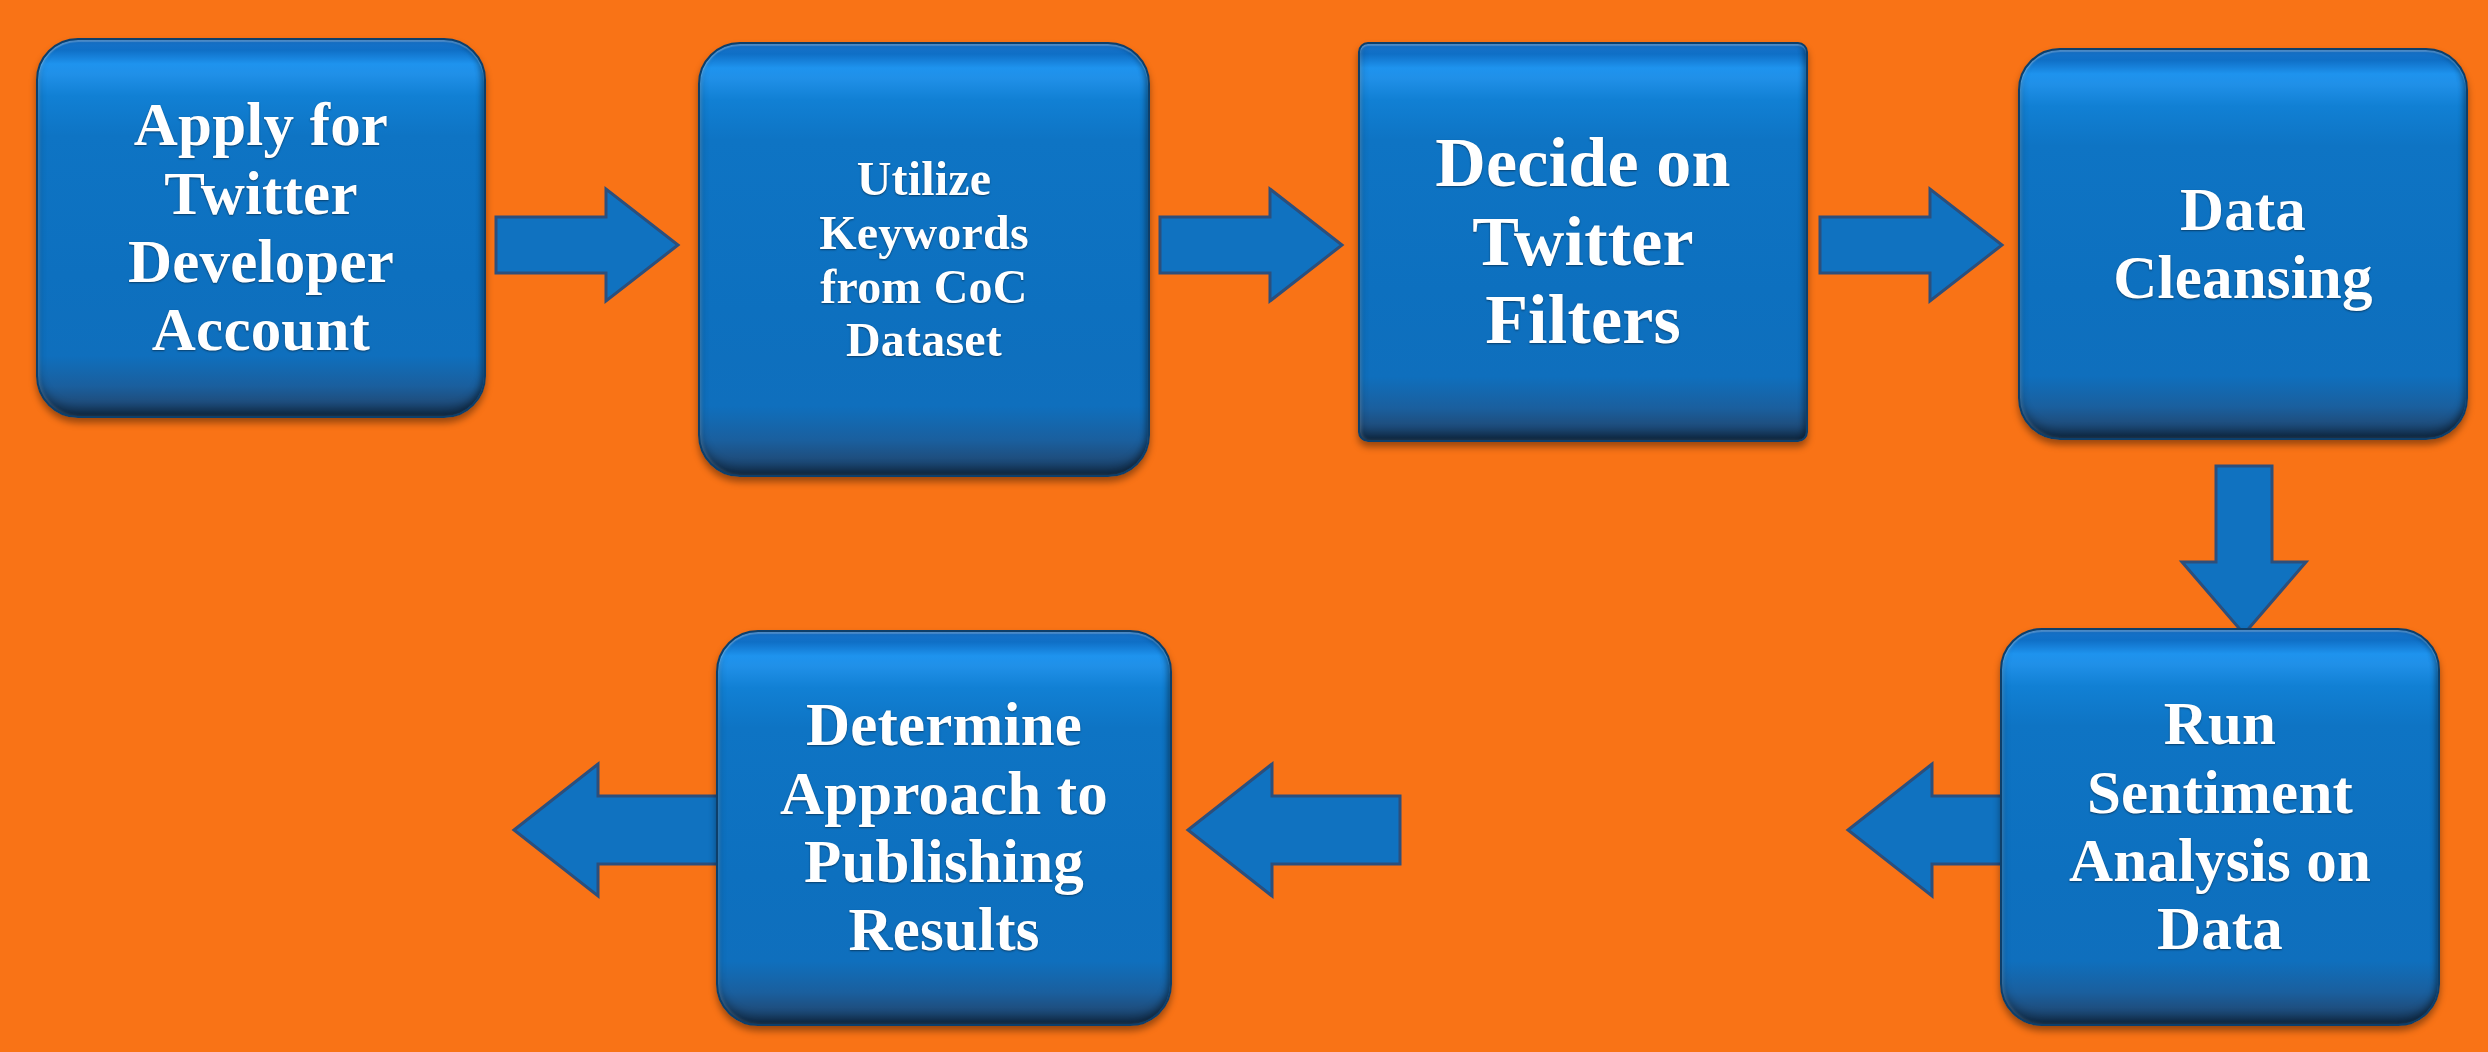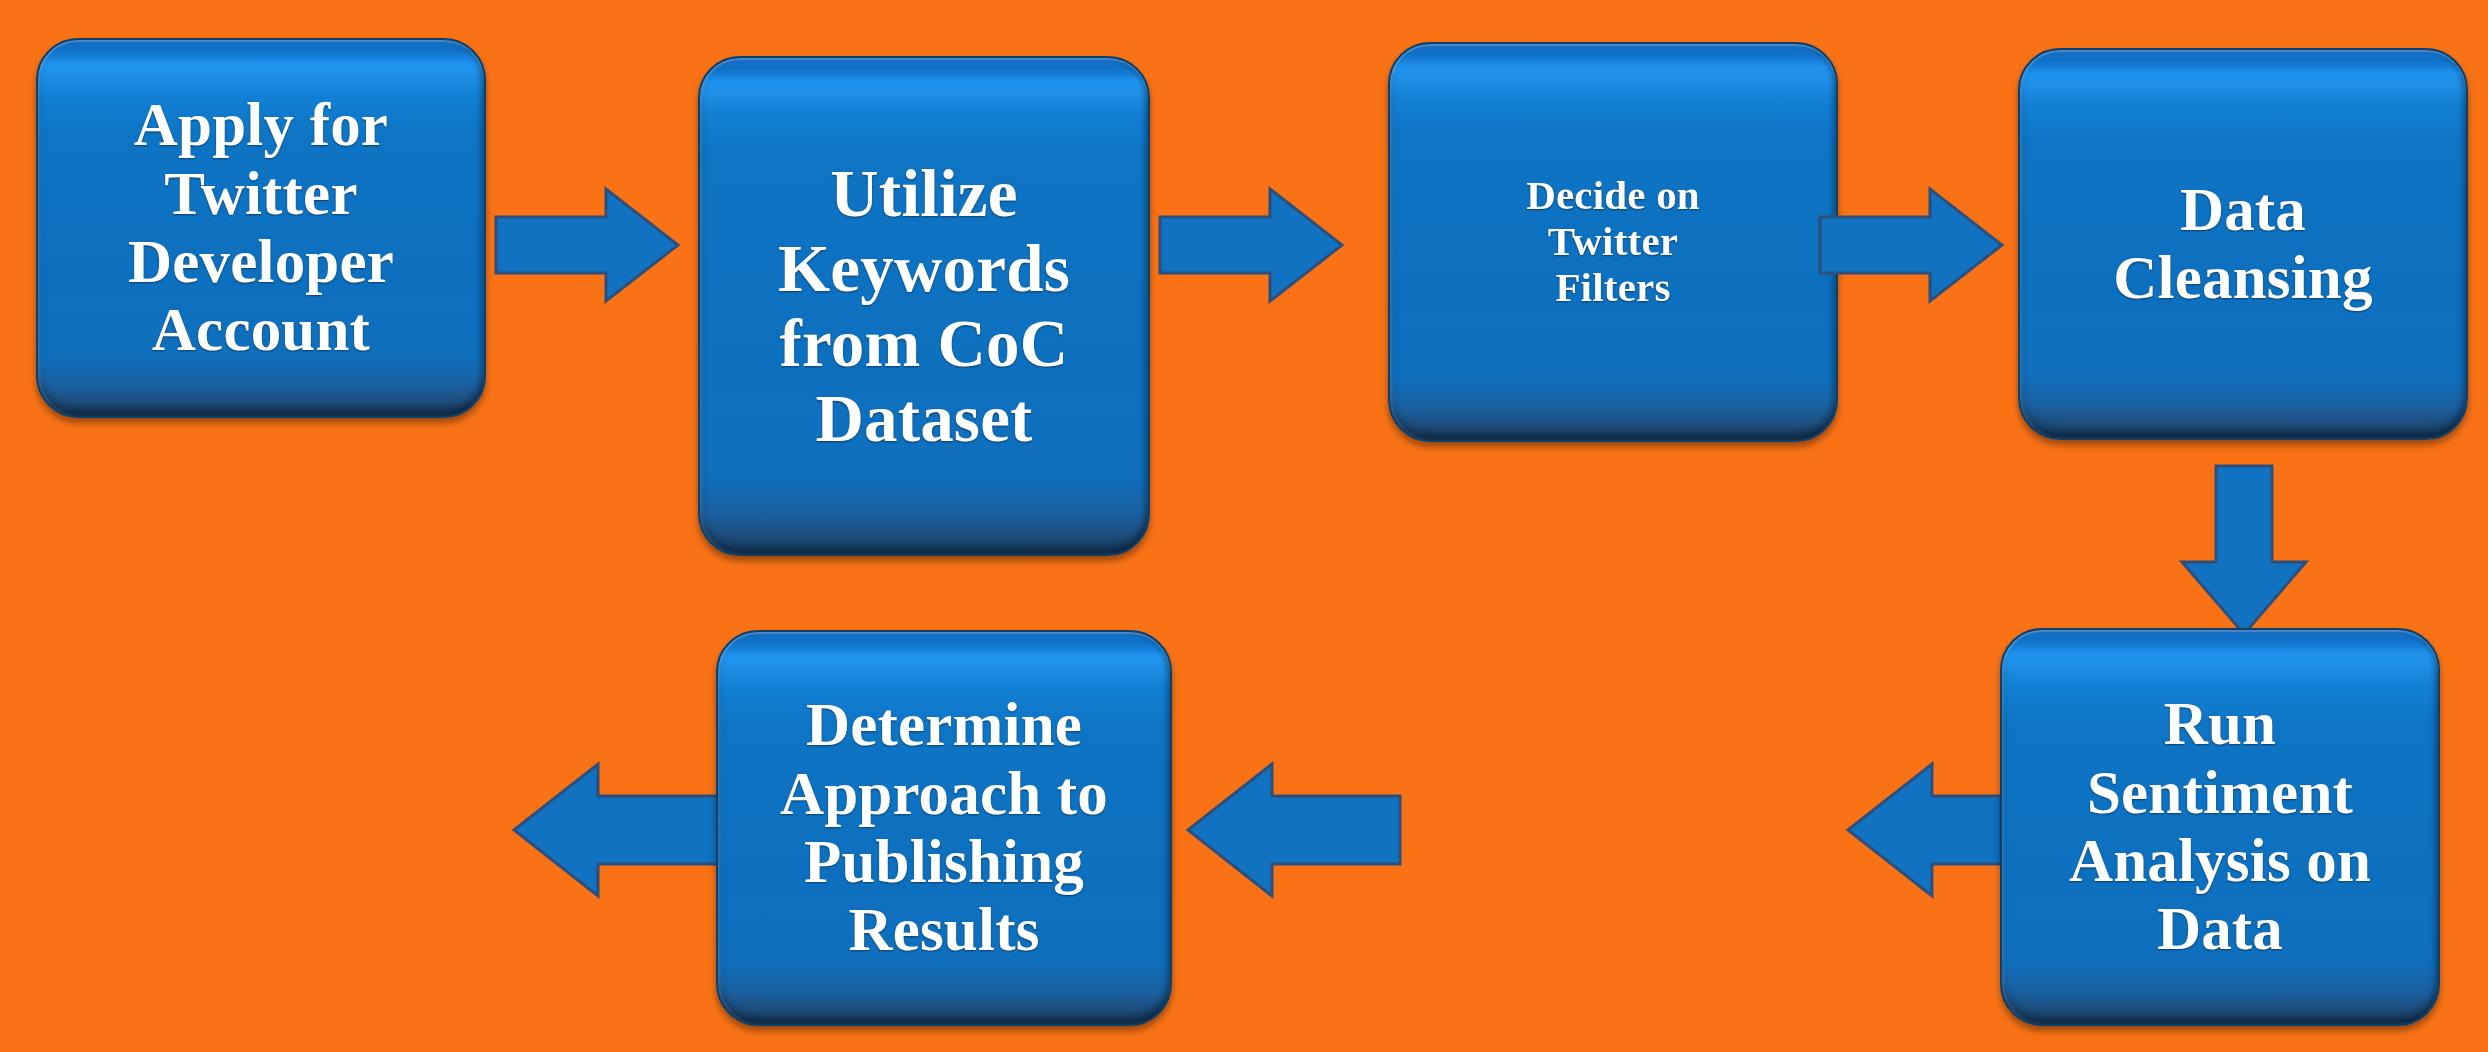--- a/index.html
+++ b/index.html
@@ -82,34 +82,34 @@
 Developer
 Account</span>
   </div>
 
   <div class="arrow" style="left:494px; top:185px; width:186px; height:120px;">
     <svg width="186" height="120" viewBox="0 0 186 120" aria-hidden="true">
       <polygon class="arrow-body" points="2,32 112,32 112,4 184,60 112,116 112,88 2,88"></polygon>
     </svg>
   </div>
 
-  <div class="node" style="left:698px; top:56px; width:452px; height:500px; font-size:67px;">
+  <div class="node" style="left:698px; top:42px; width:452px; height:435px; font-size:48px;">
     <span class="label">Utilize
 Keywords
 from CoC
 Dataset</span>
   </div>
 
   <div class="arrow" style="left:1158px; top:185px; width:186px; height:120px;">
     <svg width="186" height="120" viewBox="0 0 186 120" aria-hidden="true">
       <polygon class="arrow-body" points="2,32 112,32 112,4 184,60 112,116 112,88 2,88"></polygon>
     </svg>
   </div>
 
-  <div class="node" style="left:1388px; top:42px; width:450px; height:400px; font-size:41px;">
+  <div class="node" style="left:1358px; top:42px; width:450px; height:400px; font-size:70px;border-radius:10px;">
     <span class="label">Decide on
 Twitter
 Filters</span>
   </div>
 
   <div class="arrow" style="left:1818px; top:185px; width:186px; height:120px;">
     <svg width="186" height="120" viewBox="0 0 186 120" aria-hidden="true">
       <polygon class="arrow-body" points="2,32 112,32 112,4 184,60 112,116 112,88 2,88"></polygon>
     </svg>
   </div>

